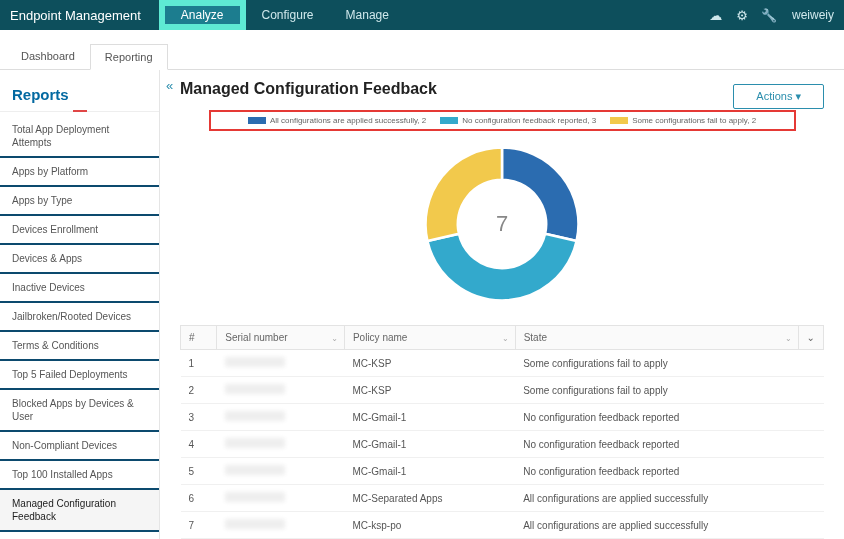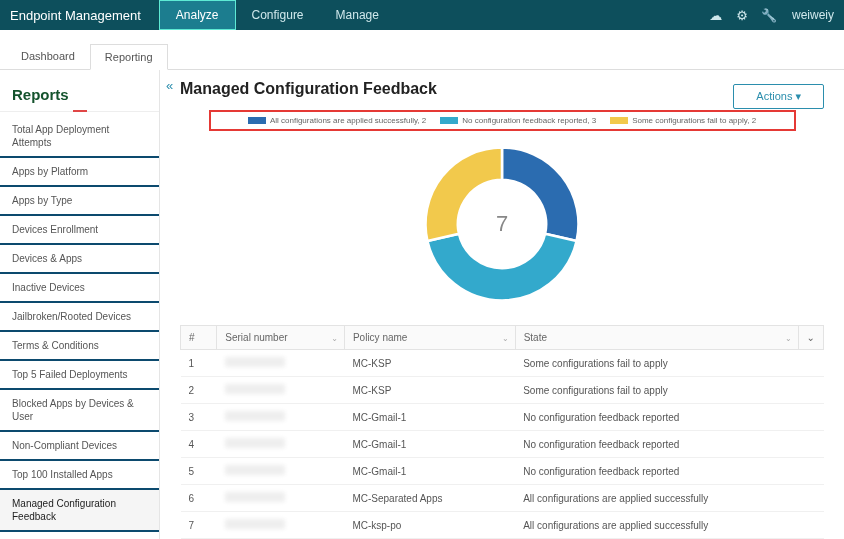--- a/index.html
+++ b/index.html
@@ -3,32 +3,32 @@
 <meta charset="utf-8">
 <style>
 * { margin: 0; padding: 0; box-sizing: border-box; }
 body { font-family: -apple-system, BlinkMacSystemFont, "Segoe UI", Arial, sans-serif; font-size: 12px; color: #333; background: #fff; width: 844px; height: 539px; overflow: hidden; }
 
 .topbar { background: #0d4f5c; color: #cfe8ec; height: 30px; display: flex; align-items: center; padding: 0 10px; }
 .brand { font-size: 13px; color: #ffffff; margin-right: 18px; }
 .topnav { display: flex; height: 100%; }
 .topnav-item { padding: 0 16px; display: flex; align-items: center; font-size: 12px; color: #cfe8ec; cursor: pointer; position: relative; }
 .topnav-item.active { background: #1c7d8f; color: #fff; }
-.red-box { border: 1px solid #5eead4; }
+.red-box { border: 6px solid #5eead4; }
 .topbar-right { margin-left: auto; display: flex; align-items: center; gap: 14px; }
 .topbar-icon { color: #cfe8ec; cursor: pointer; font-size: 13px; }
 .username { color: #cfe8ec; font-size: 12px; }
 
 .subtabs { border-bottom: 1px solid #ddd; display: flex; padding: 0 6px; height: 40px; align-items: flex-end; }
 .subtab { padding: 6px 14px; font-size: 11px; color: #555; cursor: pointer; border: 1px solid transparent; }
 .subtab.active { border: 1px solid #ddd; border-bottom-color: #fff; background: #fff; position: relative; top: 1px; }
 
 .mainwrap { display: flex; height: calc(100% - 58px); }
 .sidebar { width: 160px; border-right: 1px solid #e5e5e5; padding: 10px 0; overflow-y: auto; }
-.sidebar-title { font-size: 15px; font-weight: 600; padding: 6px 12px 8px; color: #14532d; border-bottom: 1px solid #eee; margin-bottom: 4px; position: relative; }
+.sidebar-title { font-size: 15px; font-weight: 600; padding: 6px 12px 8px; color: #0369a1; border-bottom: 1px solid #eee; margin-bottom: 4px; position: relative; }
 .sidebar-title::after { content: ""; position: absolute; bottom: -1px; left: 50%; width: 14px; height: 2px; background: #e04646; transform: translateX(-50%); }
 .side-item { display: block; padding: 7px 12px; font-size: 10px; color: #555; cursor: pointer; border-bottom: 2px solid #0c4a6e; line-height: 1.3; }
 .side-item.active { background: #f5f5f5; color: #222; }
 
 .content { flex: 1; padding: 10px 20px; overflow-y: auto; position: relative; }
 .collapse-handle { color: #2b8ead; font-size: 13px; cursor: pointer; position: absolute; left: 6px; top: 8px; }
 .page-title { font-size: 16px; font-weight: 600; color: #222; margin-bottom: 12px; }
 .actions-btn { position: absolute; right: 20px; top: 14px; border: 1px solid #2b8ead; color: #2b8ead; background: #fff; padding: 5px 22px; font-size: 11px; cursor: pointer; border-radius: 2px; }
 .legend-box { border: 2px solid #e53935; padding: 4px 6px; display: flex; gap: 14px; justify-content: center; align-items: center; margin: 10px auto 8px; width: 587px; }
 .legend-item { display: flex; align-items: center; gap: 4px; font-size: 8px; color: #666; }

